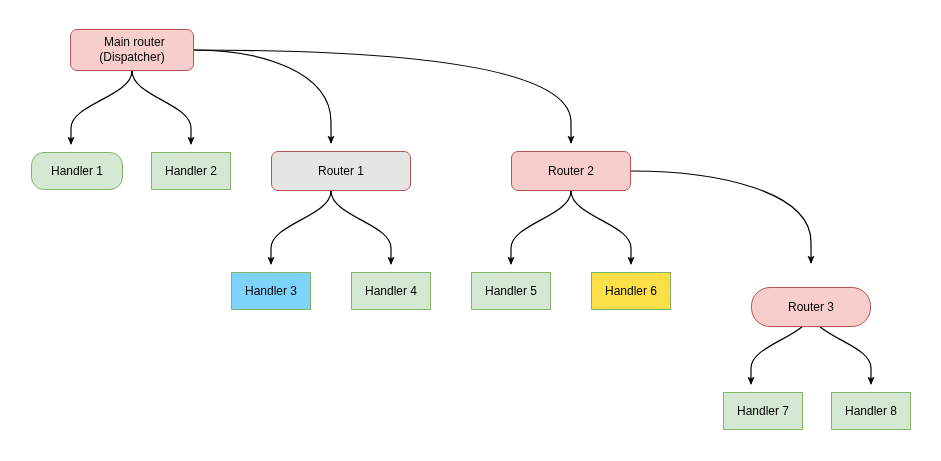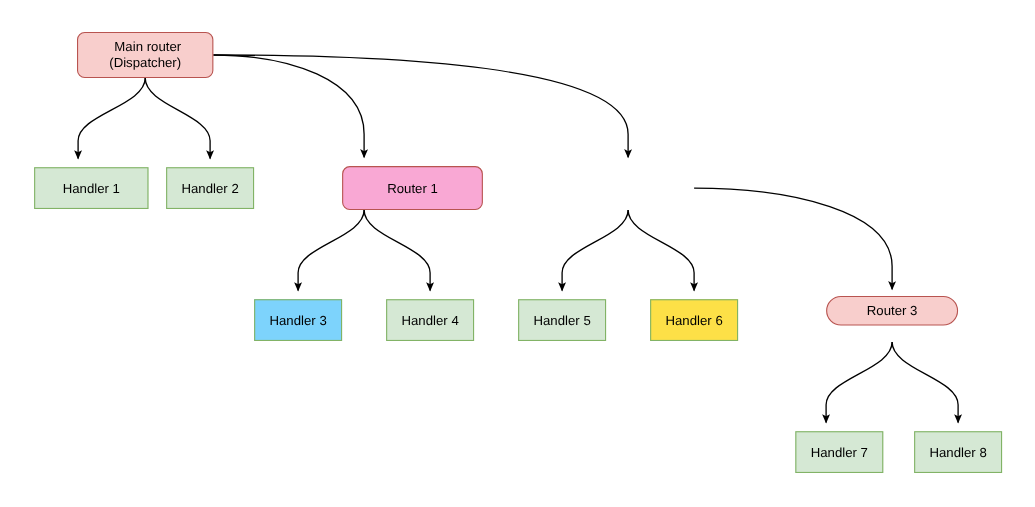--- a/index.html
+++ b/index.html
@@ -87,50 +87,53 @@
     <path d="M 811,311 C 811,336 751,344 751,368 L 751,384" fill="none" stroke="#000000" stroke-width="1.2" marker-end="url(#arrowhead)"></path>
 
     <path d="M 811,311 C 811,336 871,344 871,368 L 871,384" fill="none" stroke="#000000" stroke-width="1.2" marker-end="url(#arrowhead)"></path>
   </svg>
 
   <div class="node node-router" style="left: 70px; top: 29px; width: 124px; height: 42px; background: rgb(248, 206, 204); border-color: rgb(184, 84, 80);">
     <span class="node-label">Main router
 (Dispatcher)</span>
   </div>
 
-  <div class="node node-handler" style="left: 31px; top: 152px; width: 104px; height: 38px; background: rgb(213, 232, 212); border-color: rgb(130, 179, 102);">
+  <div class="node node-handler" style="left: 31px; top: 152px; width: 92px; height: 38px; background: rgb(213, 232, 212); border-color: rgb(130, 179, 102); border-radius: 13px;">
     <span class="node-label">Handler 1</span>
   </div>
 
   <div class="node node-handler" style="left: 151px; top: 152px; width: 80px; height: 38px; background: rgb(213, 232, 212); border-color: rgb(130, 179, 102);">
     <span class="node-label">Handler 2</span>
   </div>
 
-  <div class="node node-router" style="left: 271px; top: 151px; width: 128px; height: 40px; background: #f9a8d4; border-color: rgb(184, 84, 80); margin-left: 40px;">
+  <div class="node node-router" style="left: 271px; top: 151px; width: 140px; height: 40px; background: #e5e5e5; border-color: rgb(184, 84, 80);">
     <span class="node-label">Router 1</span>
   </div>
 
+  <div class="node node-router" style="left: 511px; top: 151px; width: 120px; height: 40px; background: rgb(248, 206, 204); border-color: rgb(184, 84, 80);">
+    <span class="node-label">Router 2</span>
+  </div>
 
   <div class="node node-handler" style="left: 231px; top: 272px; width: 80px; height: 38px; background: #7dd3fc; border-color: rgb(130, 179, 102);">
     <span class="node-label">Handler 3</span>
   </div>
 
   <div class="node node-handler" style="left: 351px; top: 272px; width: 80px; height: 38px; background: rgb(213, 232, 212); border-color: rgb(130, 179, 102);">
     <span class="node-label">Handler 4</span>
   </div>
 
   <div class="node node-handler" style="left: 471px; top: 272px; width: 80px; height: 38px; background: rgb(213, 232, 212); border-color: rgb(130, 179, 102);">
     <span class="node-label">Handler 5</span>
   </div>
 
   <div class="node node-handler" style="left: 591px; top: 272px; width: 80px; height: 38px; background: #fde047; border-color: rgb(130, 179, 102);">
     <span class="node-label">Handler 6</span>
   </div>
 
-  <div class="node node-router" style="left: 751px; top: 269px; width: 120px; height: 27px; background: rgb(248, 206, 204); border-color: rgb(184, 84, 80); border-radius: 19px;">
+  <div class="node node-router" style="left: 751px; top: 287px; width: 120px; height: 40px; background: rgb(248, 206, 204); border-color: rgb(184, 84, 80); border-radius: 19px;">
     <span class="node-label">Router 3</span>
   </div>
 
   <div class="node node-handler" style="left: 711px; top: 392px; width: 80px; height: 38px; background: rgb(213, 232, 212); border-color: rgb(130, 179, 102); margin-left: 12px;">
     <span class="node-label">Handler 7</span>
   </div>
 
   <div class="node node-handler" style="left: 831px; top: 392px; width: 80px; height: 38px; background: rgb(213, 232, 212); border-color: rgb(130, 179, 102);">
     <span class="node-label">Handler 8</span>
   </div>

